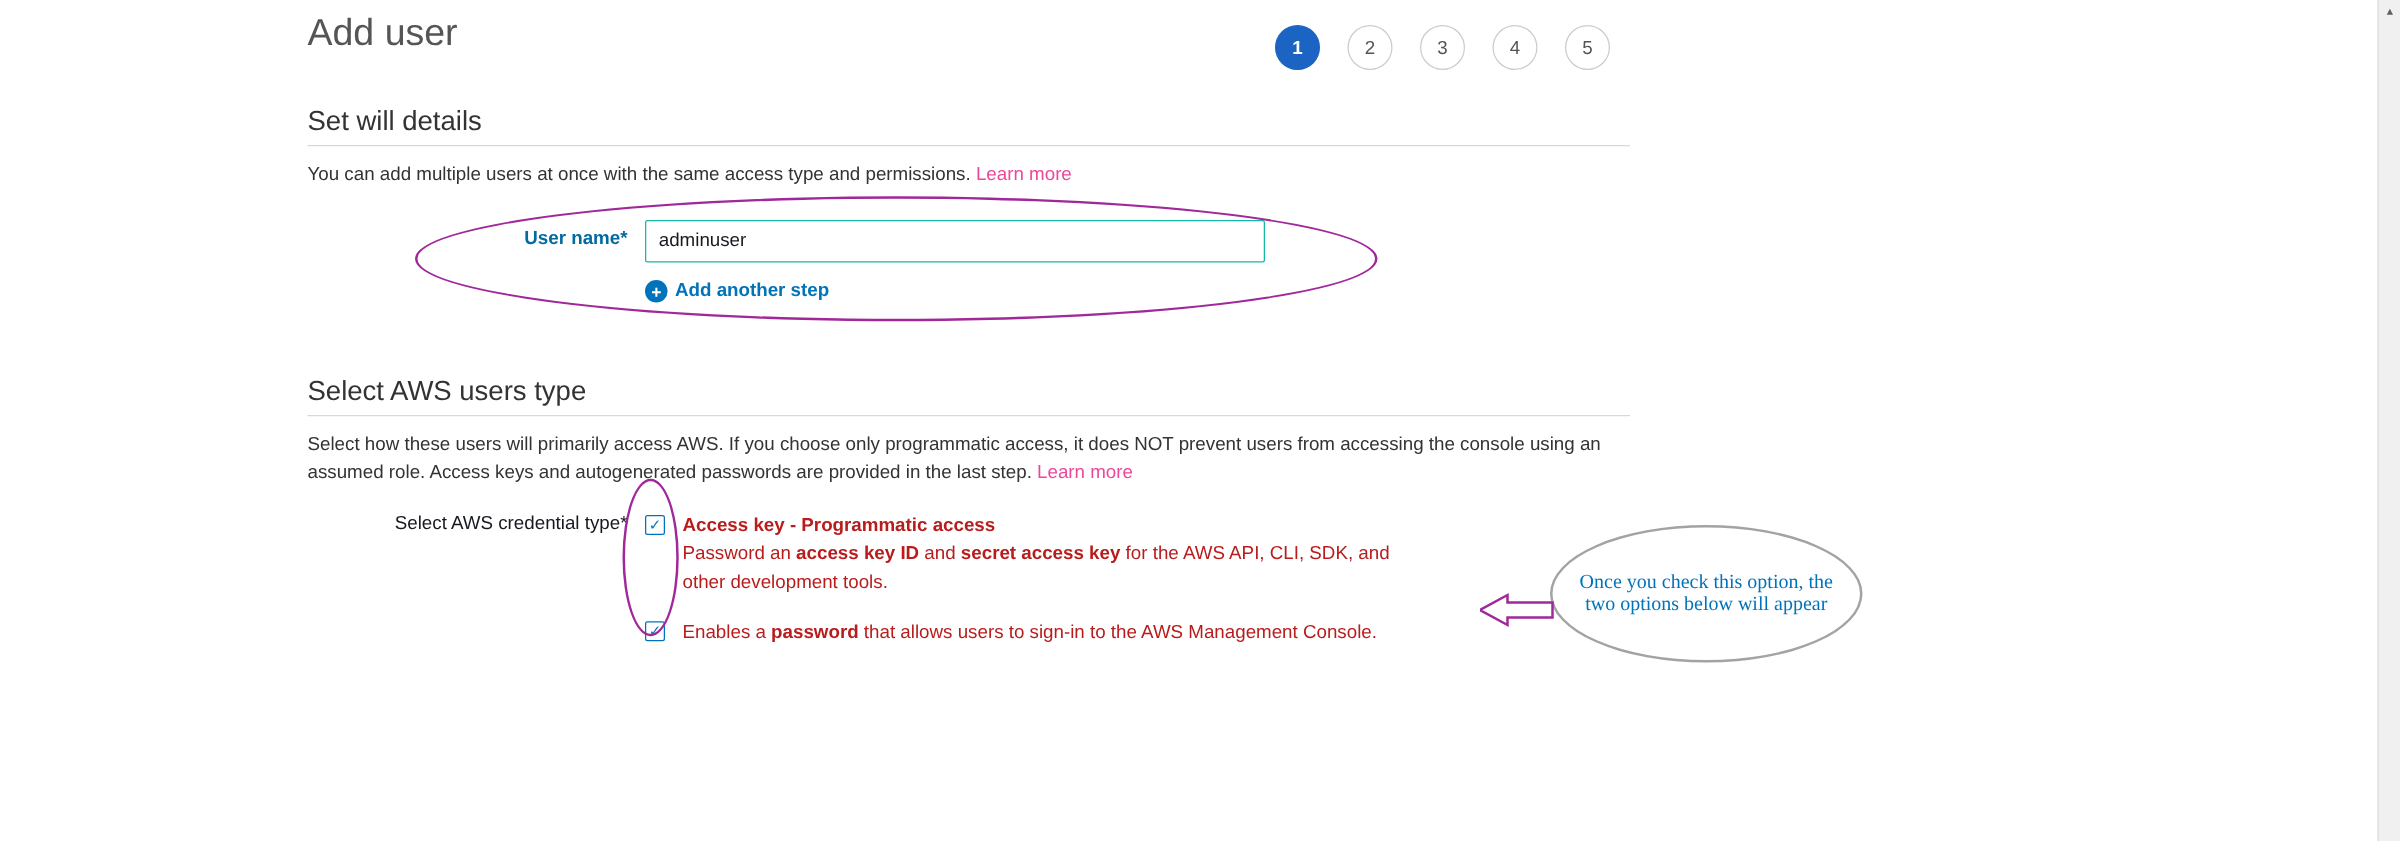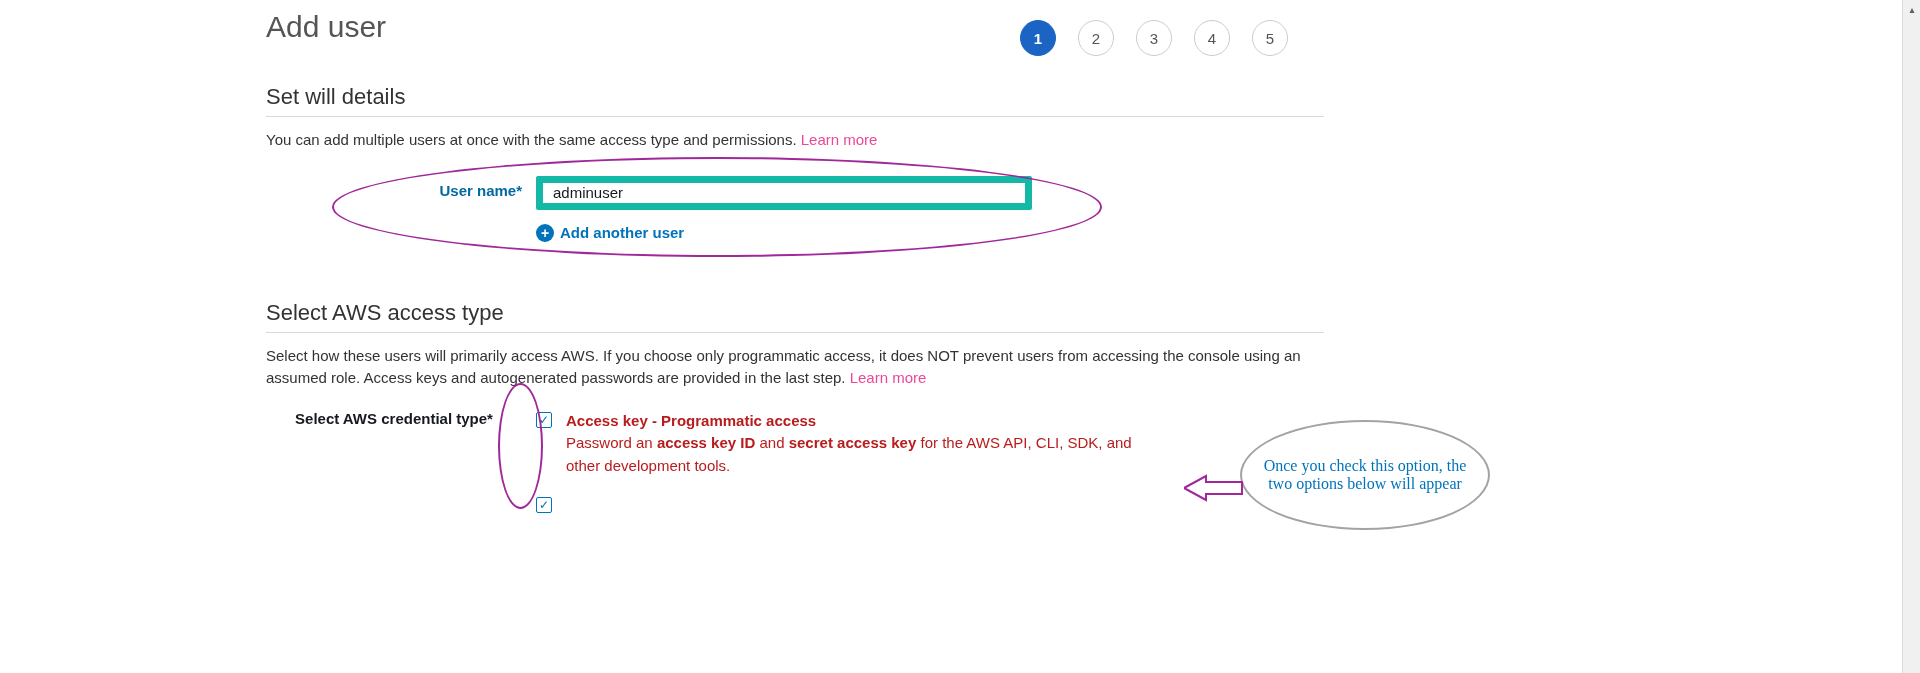--- a/index.html
+++ b/index.html
@@ -22,21 +22,20 @@
     }
     .scrollbar-up {
       position: absolute; top: 0; left: 0;
       width: 18px; height: 18px;
       display: flex; align-items: center; justify-content: center;
       color: #606060; font-size: 10px;
     }
     .content {
       padding: 10px 246px 0 246px;
       width: 1550px;
-      margin-left: 20px;
     }
     h1.page-title {
       font-size: 30px;
       font-weight: 400;
       color: #555;
       margin-bottom: 40px;
     }
     .stepper {
       position: absolute;
       top: 20px;
@@ -91,21 +90,21 @@
       padding-right: 14px;
       padding-top: 6px;
       font-weight: 700;
       font-size: 15px;
       color: #0369a1;
     }
     .form-field { flex: 1; }
     input.text-input {
       width: 496px;
       height: 34px;
-      border: 7px solid #14b8a6;
+      border: 1px solid #14b8a6;
       border-radius: 2px;
       padding: 0 10px;
       font-size: 15px;
       color: #16191f;
     }
     .add-another {
       display: flex;
       align-items: center;
       gap: 6px;
       margin-top: 14px;
@@ -125,23 +124,23 @@
       font-size: 14px; line-height: 1;
       font-weight: 700;
     }
     .cred-block {
       display: flex;
       align-items: flex-start;
       margin-top: 20px;
     }
     .cred-label {
       width: 270px;
-      text-align: center;
+      text-align: right;
       padding-right: 14px;
-      font-weight: 700;
+      font-weight: 400;
       font-size: 15px;
       color: #16191f;
       padding-top: 0;
     }
     .cred-options { flex: 1; }
     .cred-option {
       display: flex;
       align-items: flex-start;
       gap: 14px;
       margin-bottom: 18px;
@@ -217,44 +216,47 @@
 
   <div class="form-row">
     <div class="form-label">User name*</div>
     <div class="form-field">
       <input class="text-input" type="text" value="adminuser" style="">
     </div>
   </div>
 
   <div class="add-another">
     <span class="plus-circle">+</span>
-    <span>Add another user</span>
-  </div>
-
-  <h2 class="section-title" style="margin-top:58px">Select AWS access type</h2>
+    <span>Add another step</span>
+  </div>
+
+  <h2 class="section-title" style="margin-top:58px">Select AWS users type</h2>
   <hr class="section-rule">
   <p class="section-desc">
     <span>Select how these users will primarily access AWS. If you choose only programmatic access, it does NOT prevent users from accessing the console using an assumed role. Access keys and autogenerated passwords are provided in the last step. </span><a class="link" href="#">Learn more</a>
   </p>
 
   <div class="cred-block">
     <div class="cred-label">Select AWS credential type*</div>
     <div class="cred-options">
       <div class="cred-option">
         <span class="checkbox">✓</span>
         <div class="cred-text">
           <div class="cred-title">Access key - Programmatic access</div>
           <div class="cred-desc">
             <span>Password an </span><b>access key ID</b><span> and </span><b>secret access key</b><span> for the AWS API, CLI, SDK, and other development tools.</span>
           </div>
         </div>
       </div>
       <div class="cred-option">
         <span class="checkbox">✓</span>
         <div class="cred-text">
+          <div class="cred-desc">
+            <span>Enables a </span><b>password</b><span> that allows users to sign-in to the AWS Management Console.</span>
+          </div>
         </div>
       </div>
     </div>
   </div>
 </div>
 
 <div class="anno-ellipse anno1"></div>
 <div class="anno-ellipse anno2"></div>
 <div class="anno-callout">
   <span>Once you check this option, the two options below will appear</span>

